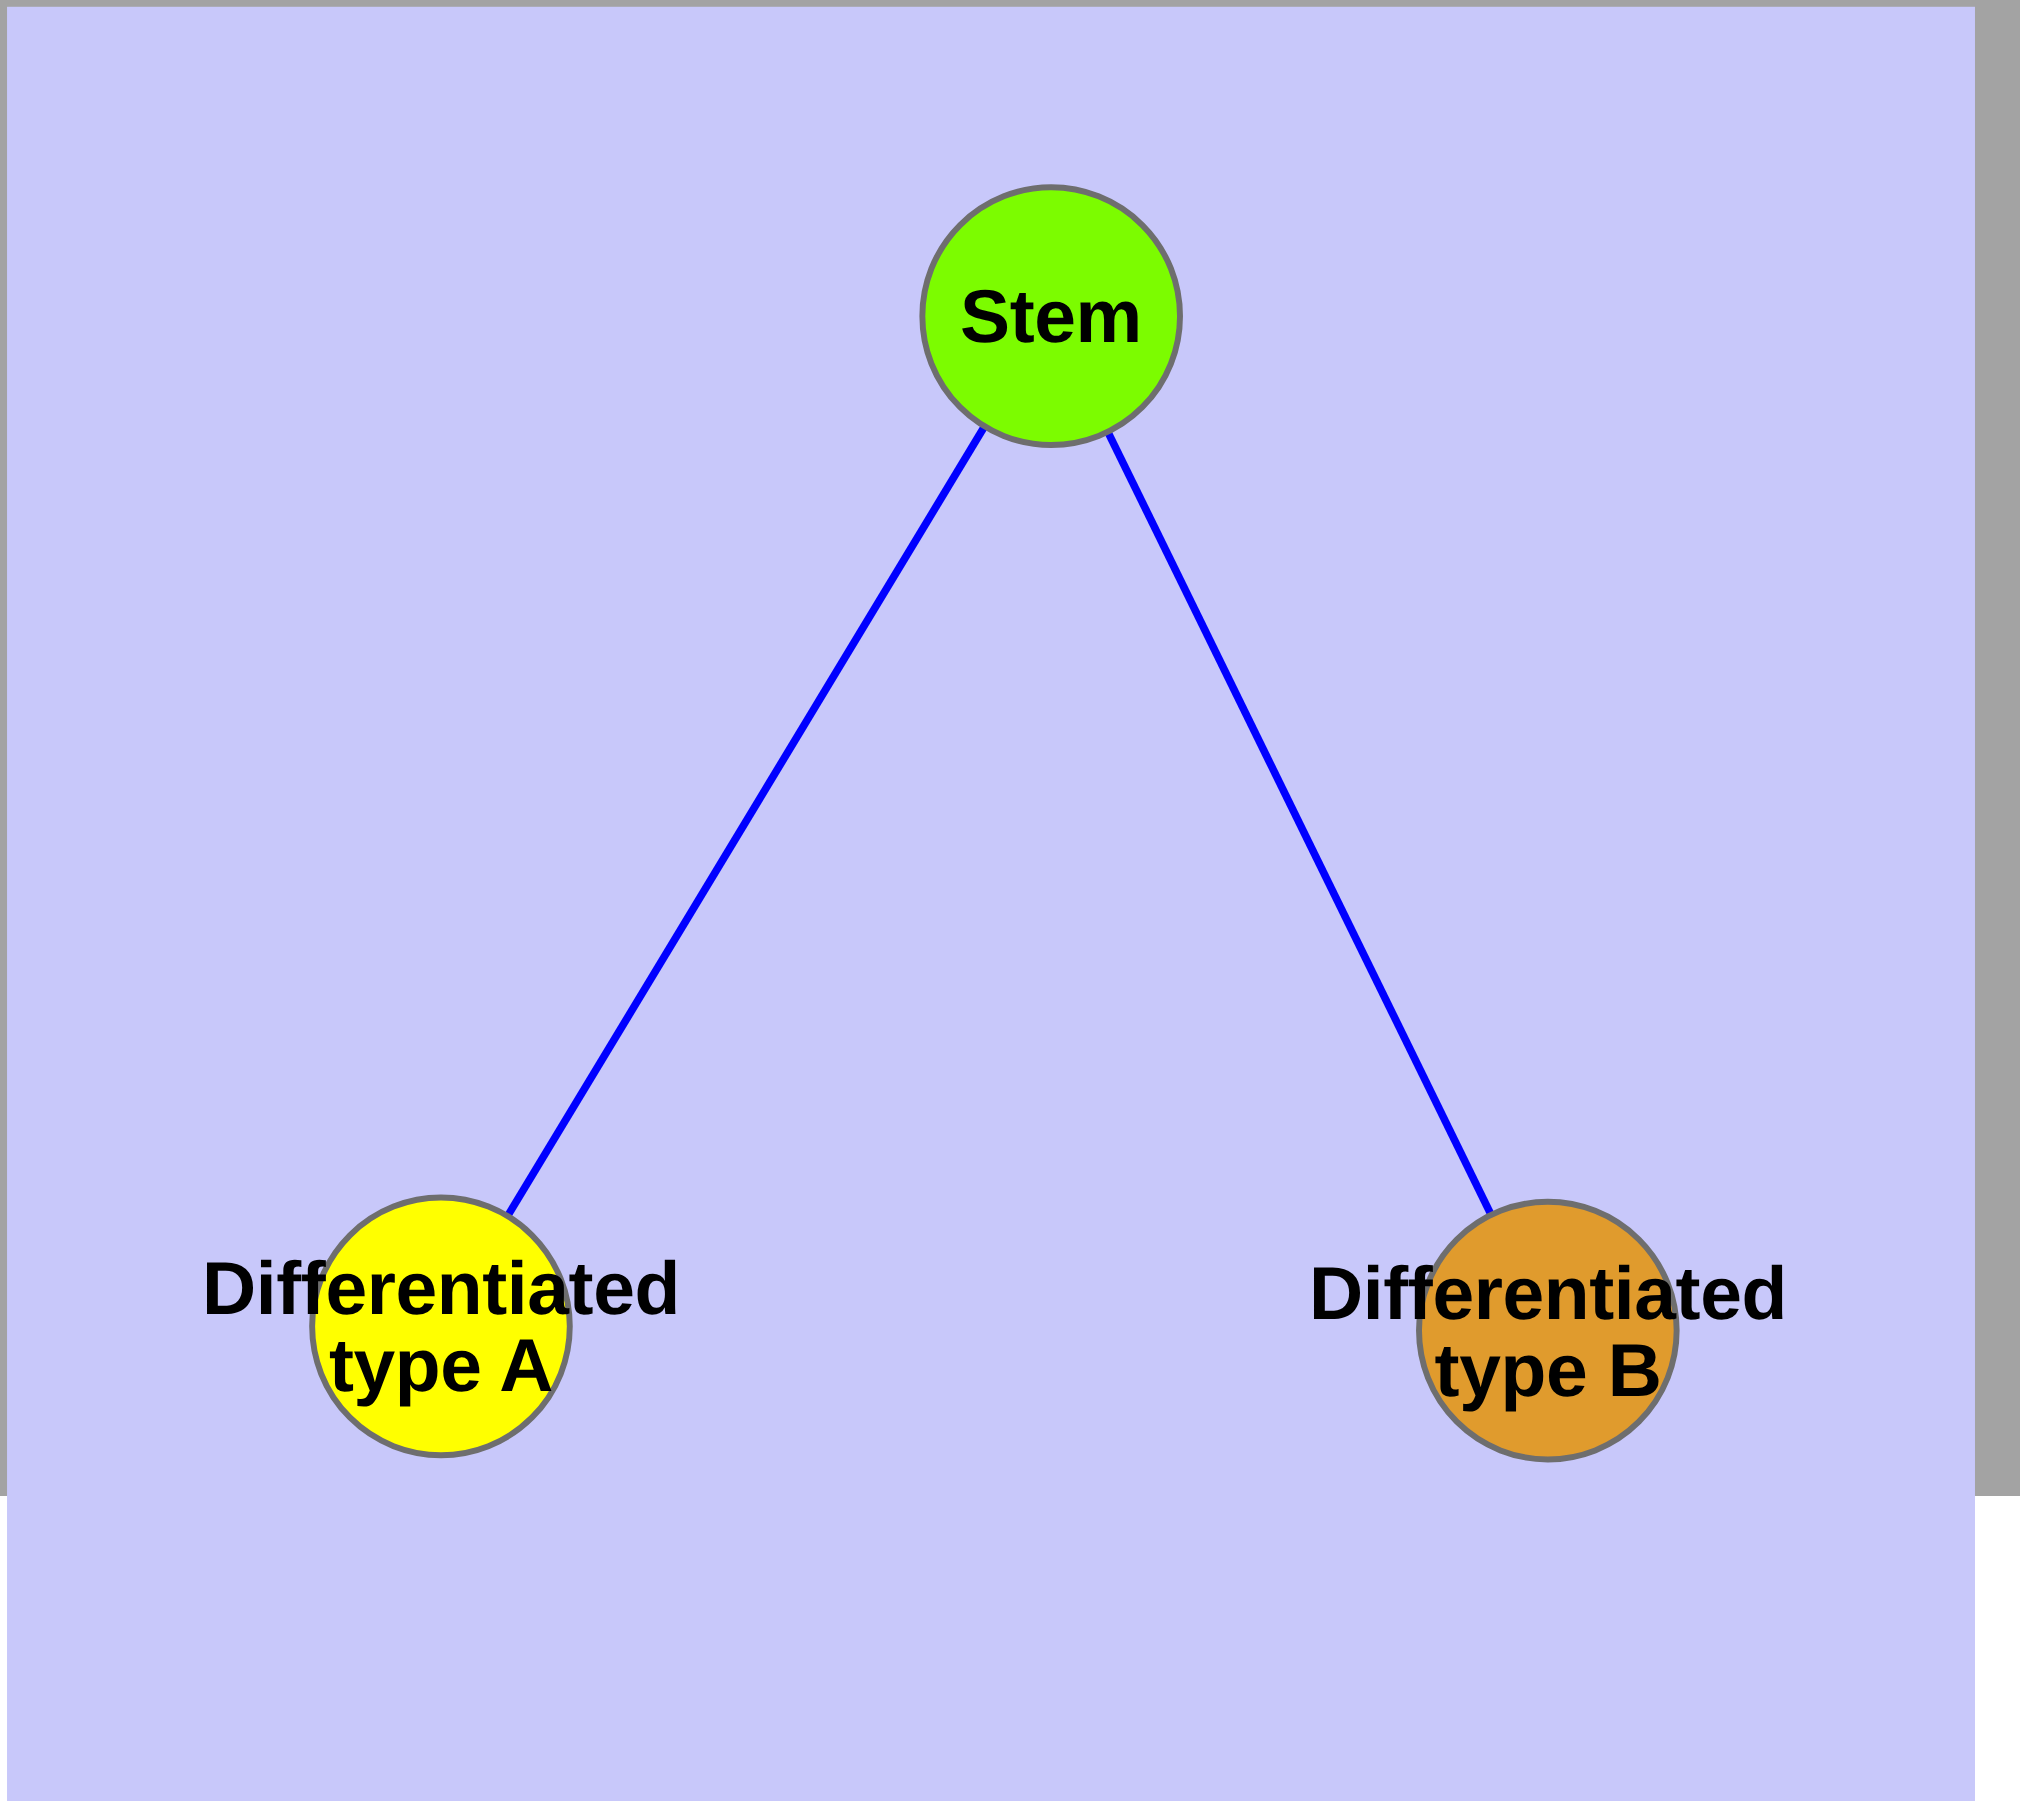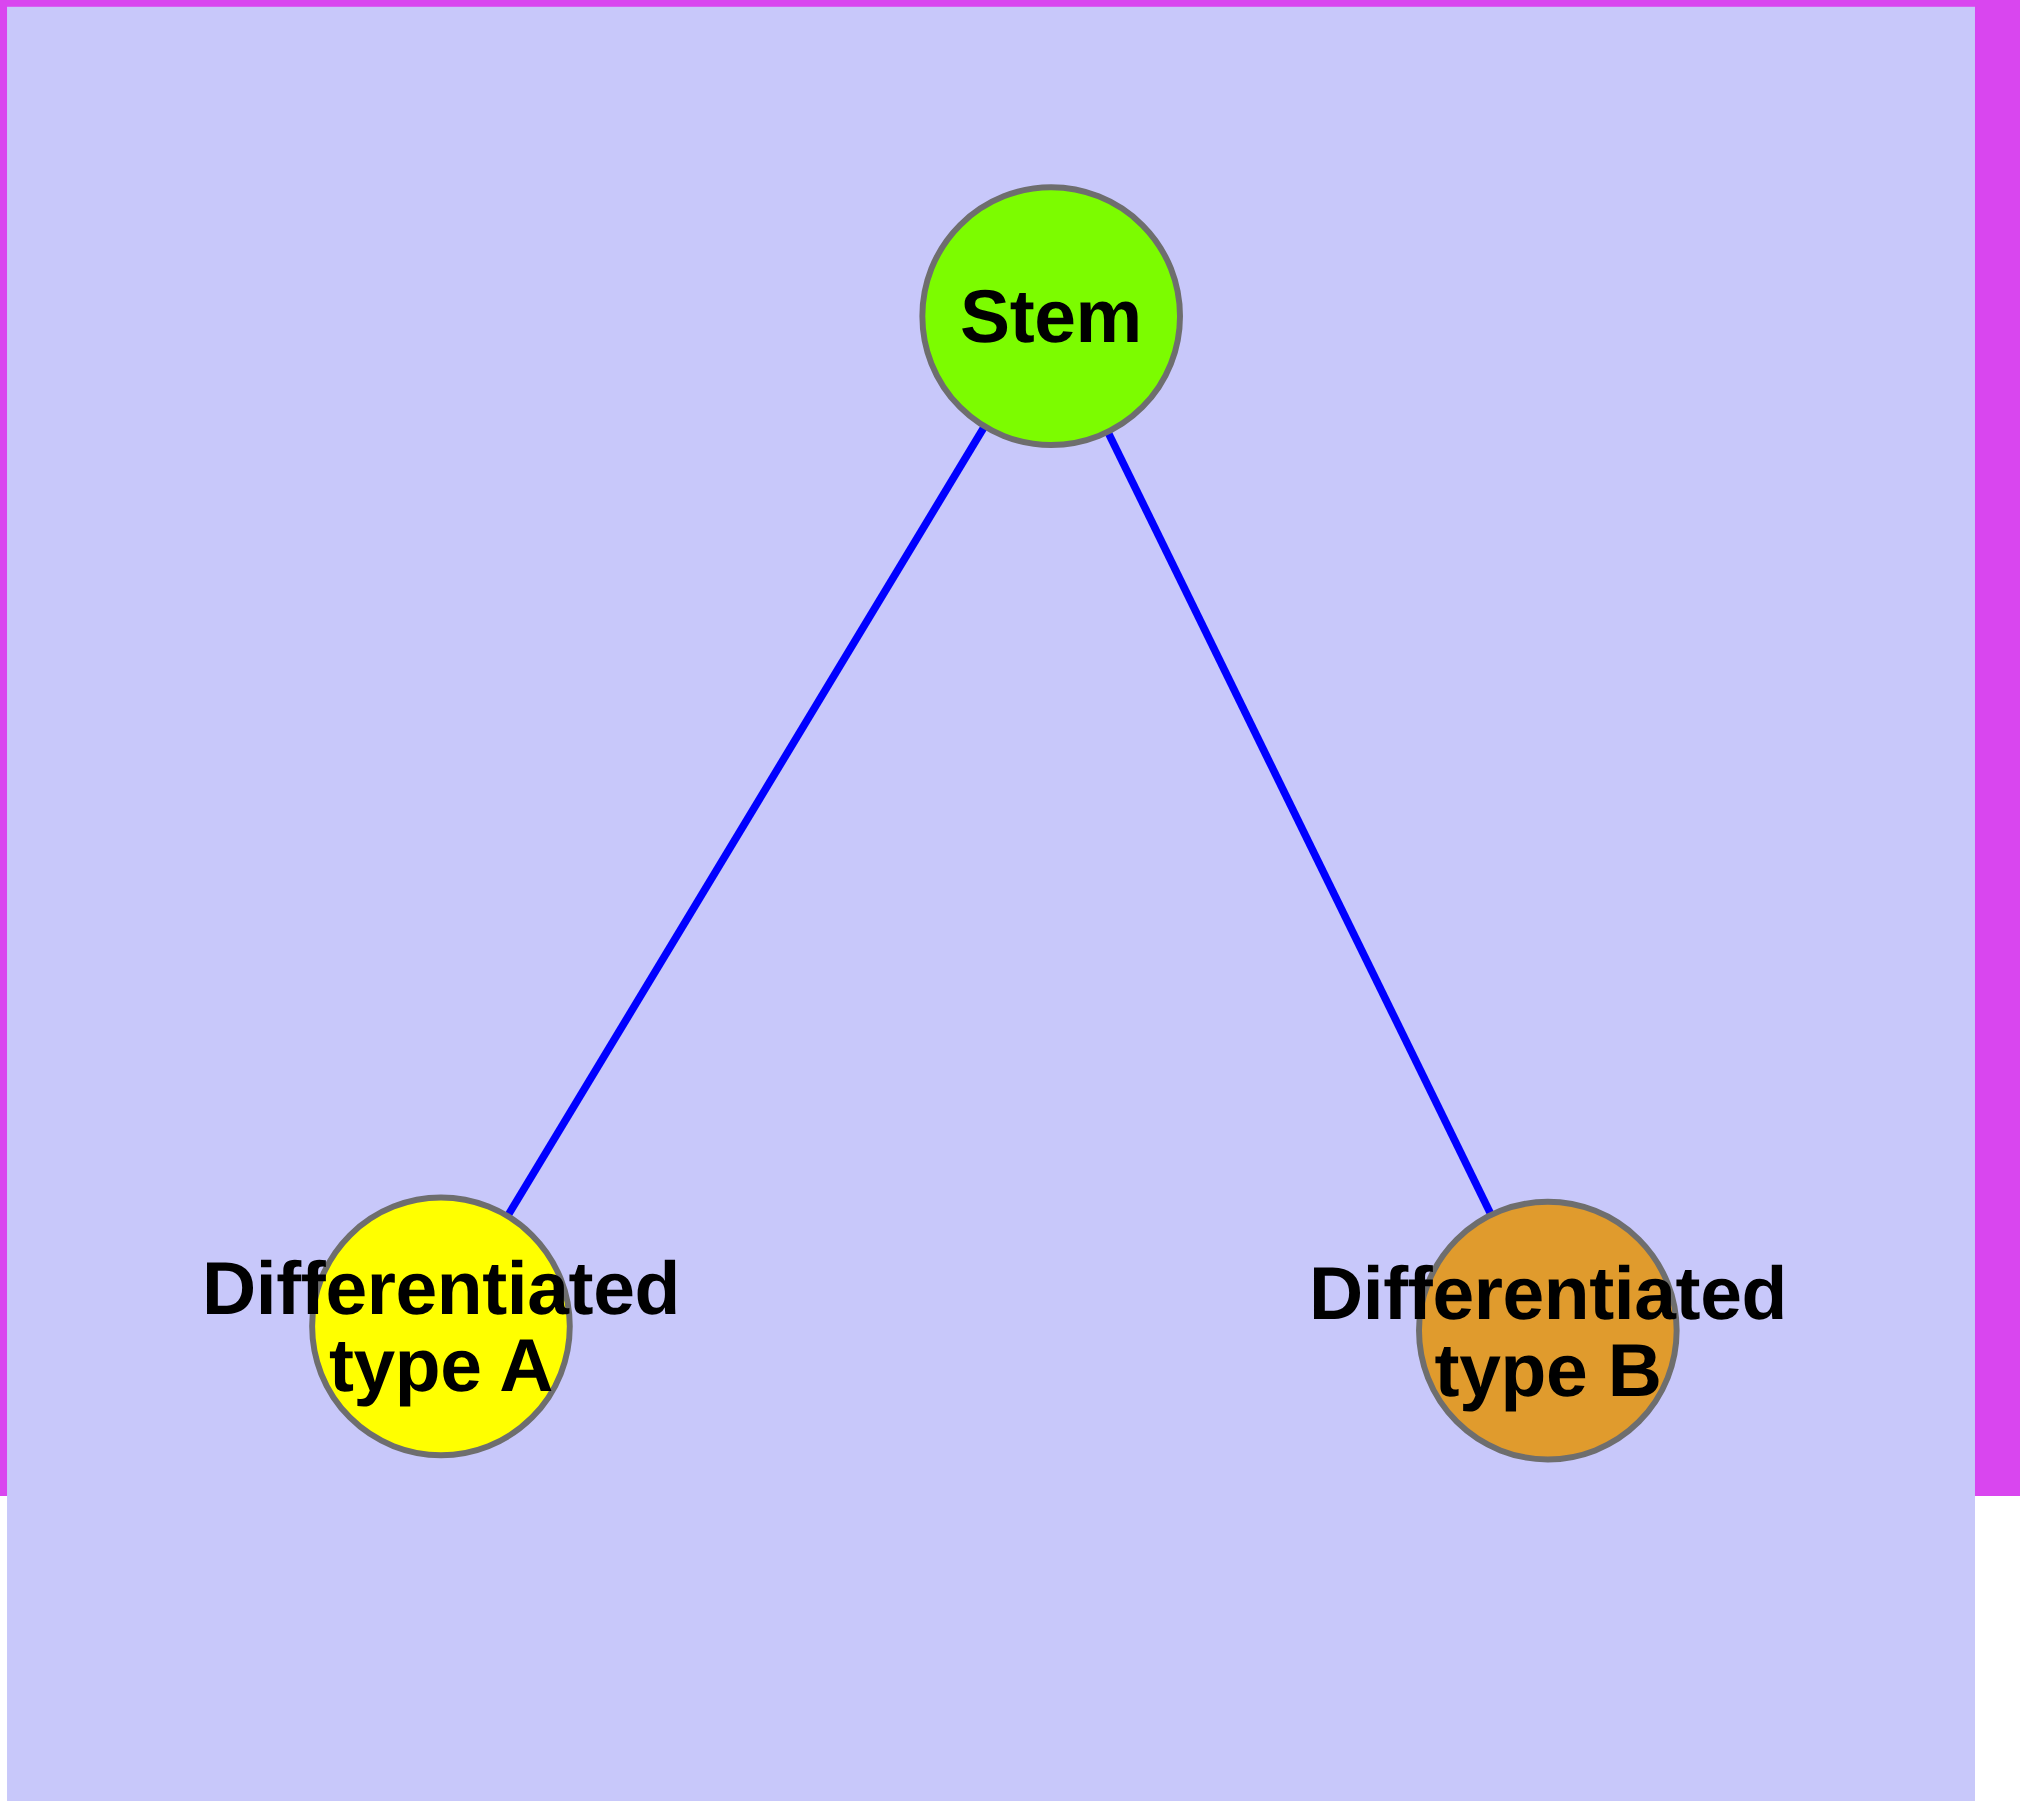--- a/index.html
+++ b/index.html
@@ -11,21 +11,21 @@
   body {
     width: 2021px;
     height: 1812px;
     overflow: hidden;
     font-family: "Liberation Sans", sans-serif;
   }
   #graph-root {
     position: relative;
     width: 2021px;
     height: 1496px;
-    background: #d946ef;
+    background: #a3a3a3;
   }
   #graph-canvas {
     position: absolute;
     left: 0;
     top: 0;
     width: 2021px;
     height: 1812px;
     display: block;
   }
   .node-label {

